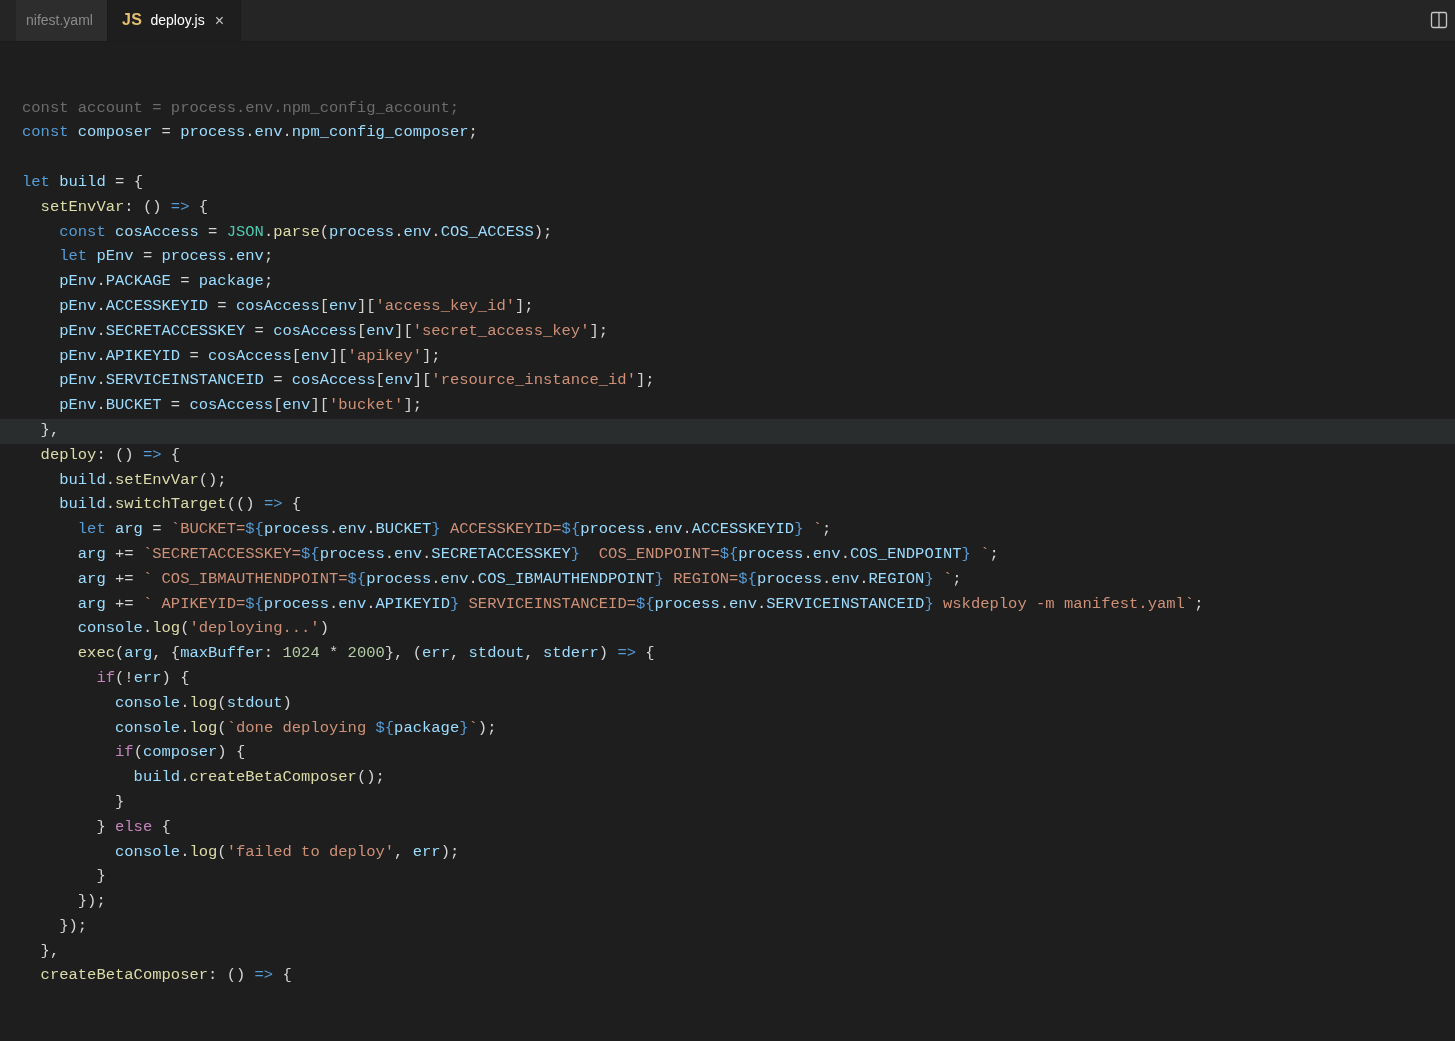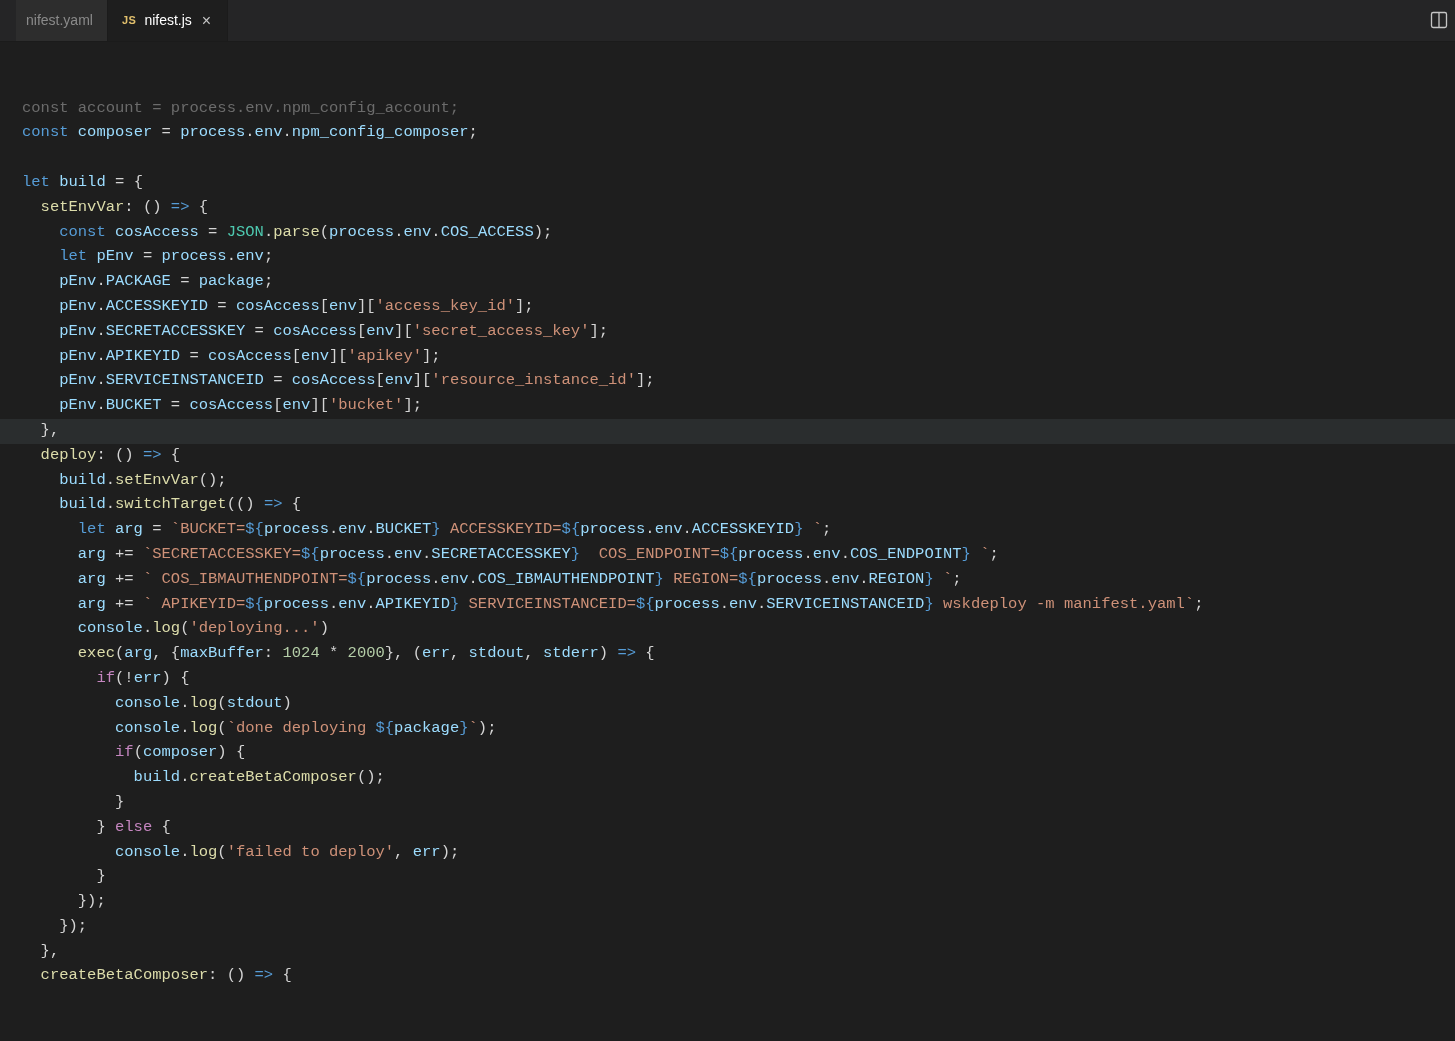--- a/index.html
+++ b/index.html
@@ -30,21 +30,21 @@
     font-family: -apple-system, "Segoe UI", sans-serif;
     font-size: 14px;
     color: #969696;
     background: #2d2d2d;
     cursor: pointer;
     border-right: 1px solid #1b1b1b;
     white-space: nowrap;
   }
   .tab.active { background: #1e1e1e; color: #ffffff; }
   .tab.inactive-left { background: #2d2d2d; color: #8a8a8a; padding-left: 10px; }
-  .tab-jsicon { color: #e2c06d; font-weight: 700; font-size: 11px; letter-spacing: 0.5px; }
+  .tab-jsicon { color: #e2c06d; font-weight: 700; font-size: 16px; letter-spacing: 0.5px; }
   .tab-close { color: #c5c5c5; font-size: 16px; line-height: 1; padding: 0 2px; }
   .topright-icon { position: absolute; right: 6px; top: 10px; color: #c5c5c5; }
   .editor {
     padding: 4px 0 0 22px;
     white-space: pre;
     position: relative;
   }
   .line-highlight {
     position: absolute;
     left: 0; right: 0;
@@ -74,21 +74,21 @@
 </style>
 </head>
 <body>
 
 <div class="tab-bar">
   <div class="tab inactive-left">
     <span>nifest.yaml</span>
   </div>
   <div class="tab active">
     <span class="tab-jsicon">JS</span>
-    <span>nifest.js</span>
+    <span>deploy.js</span>
     <span class="tab-close">×</span>
   </div>
   <div class="topright-icon">
     <svg width="20" height="20" viewBox="0 0 24 24" fill="none" stroke="currentColor" stroke-width="1.6">
         <rect x="3" y="3" width="18" height="18" rx="2"></rect>
         <line x1="12" y1="3" x2="12" y2="21"></line>
       </svg>
   </div>
 </div>
 

